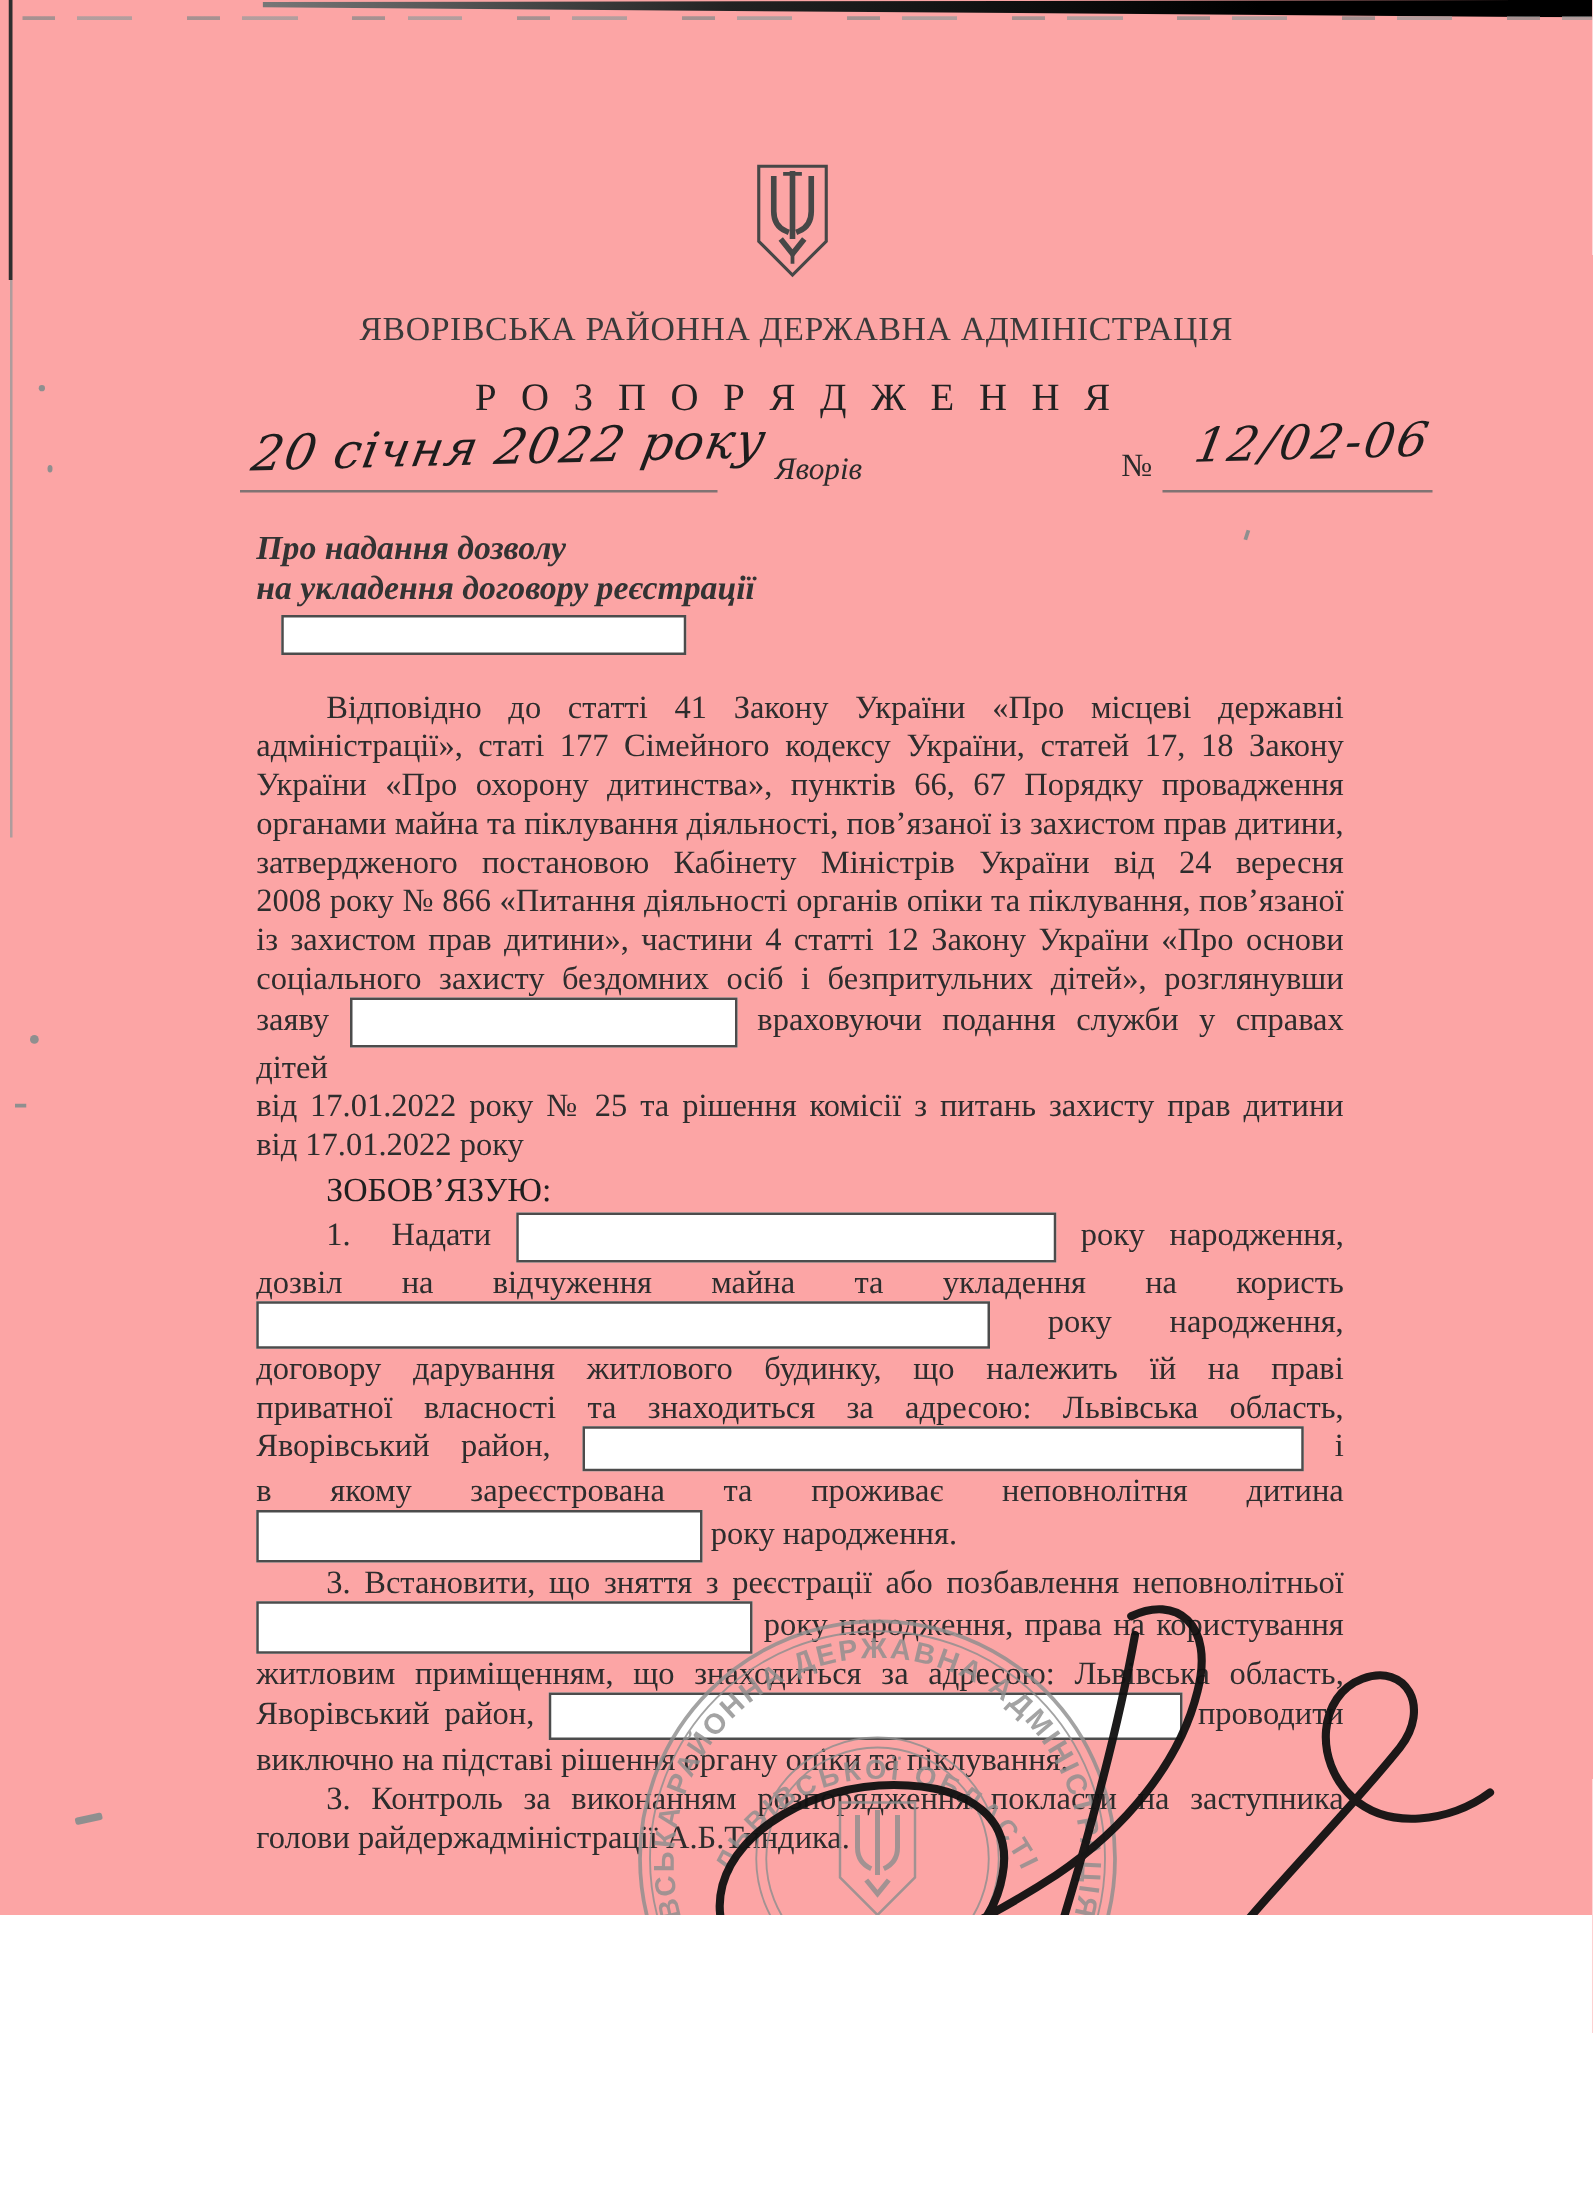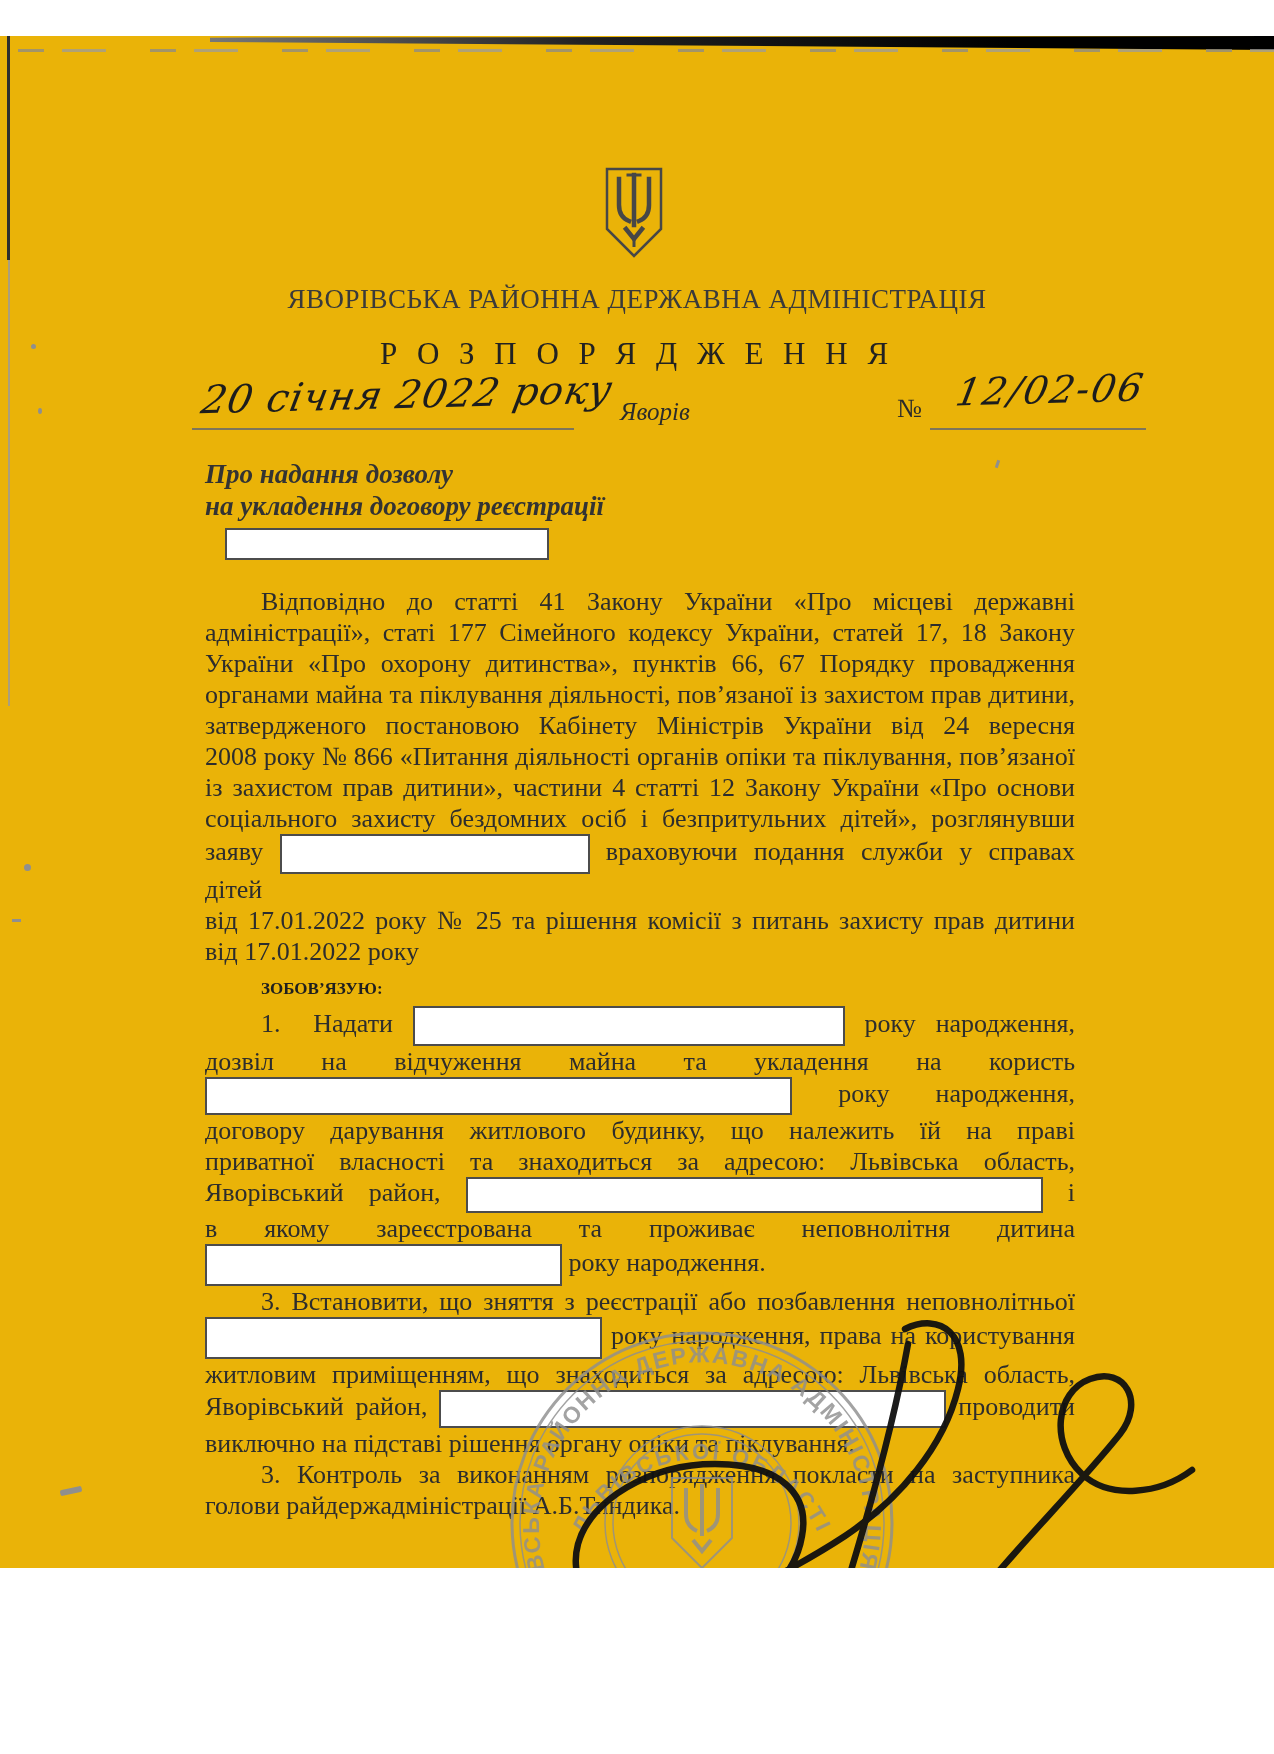--- a/index.html
+++ b/index.html
@@ -1,19 +1,19 @@
 <!DOCTYPE html>
 <html lang="uk"><head>
 <meta charset="utf-8">
 <title>Розпорядження</title>
 <style>
   html,body{margin:0;padding:0;background:#ffffff;}
   .page{
-    position:relative;width:1274px;height:1532px;background:#eab308;overflow:hidden;
-    font-family:"Liberation Serif","DejaVu Serif",serif;color:#2b2b2b;margin-top:36px;
+    position:relative;width:1274px;height:1532px;background:#fca5a5;overflow:hidden;
+    font-family:"Liberation Serif","DejaVu Serif",serif;color:#2b2b2b;
   }
   
   .scan-topbar{position:absolute;top:0;left:210px;right:0;height:14px;
     background:linear-gradient(to right,#777 0%,#222 35%,#000 75%,#000 100%);
     clip-path:polygon(0 12%,100% 0,100% 100%,0 42%);}
   .scan-dashes{position:absolute;top:13px;left:18px;right:0;height:3px;opacity:.75;
     background:repeating-linear-gradient(90deg,#8a8a8a 0 26px,transparent 26px 44px,#9b9b9b 44px 88px,transparent 88px 132px);}
   .scan-leftline{position:absolute;left:7px;top:0;width:3px;height:224px;background:#2e2e2e;}
   .scan-leftline2{position:absolute;left:8px;top:224px;width:2px;height:446px;background:#9a9a9a;opacity:.8;}
   .speck{position:absolute;background:#8f8f8f;border-radius:50%;}
@@ -37,21 +37,21 @@
     font-style:italic;line-height:32px;color:#333;}
   .subject .box{margin-top:6px;margin-left:20px;}
   
   .box{background:#fff;border:2px solid #4c4c4c;display:block;}
   .ibox{display:inline-block;background:#fff;border:2px solid #4c4c4c;vertical-align:middle;}
   
   .doc-body{position:absolute;left:205px;top:550px;width:870px;font-size:26px;
     line-height:31px;color:#2d2d2d;}
   .line{text-align:justify;text-align-last:justify;white-space:normal;}
   .line.noj{text-align:left;text-align-last:left;}
-  .line.b{font-weight:bold;font-size:17px;color:#1f1f1f;}
+  .line.b{font-weight:normal;font-size:27px;color:#1f1f1f;}
   
   .footer-left{position:absolute;left:222px;top:1622px;font-size:26px;color:#3a3a3a;}
   .footer-right{position:absolute;left:928px;top:1618px;font-size:27px;font-weight:bold;
     letter-spacing:1px;color:#222;}
   .stamp{position:absolute;left:492px;top:1282px;opacity:.82;}
   .signature{position:absolute;left:480px;top:1268px;}
 </style>
 </head>
 <body>
 

